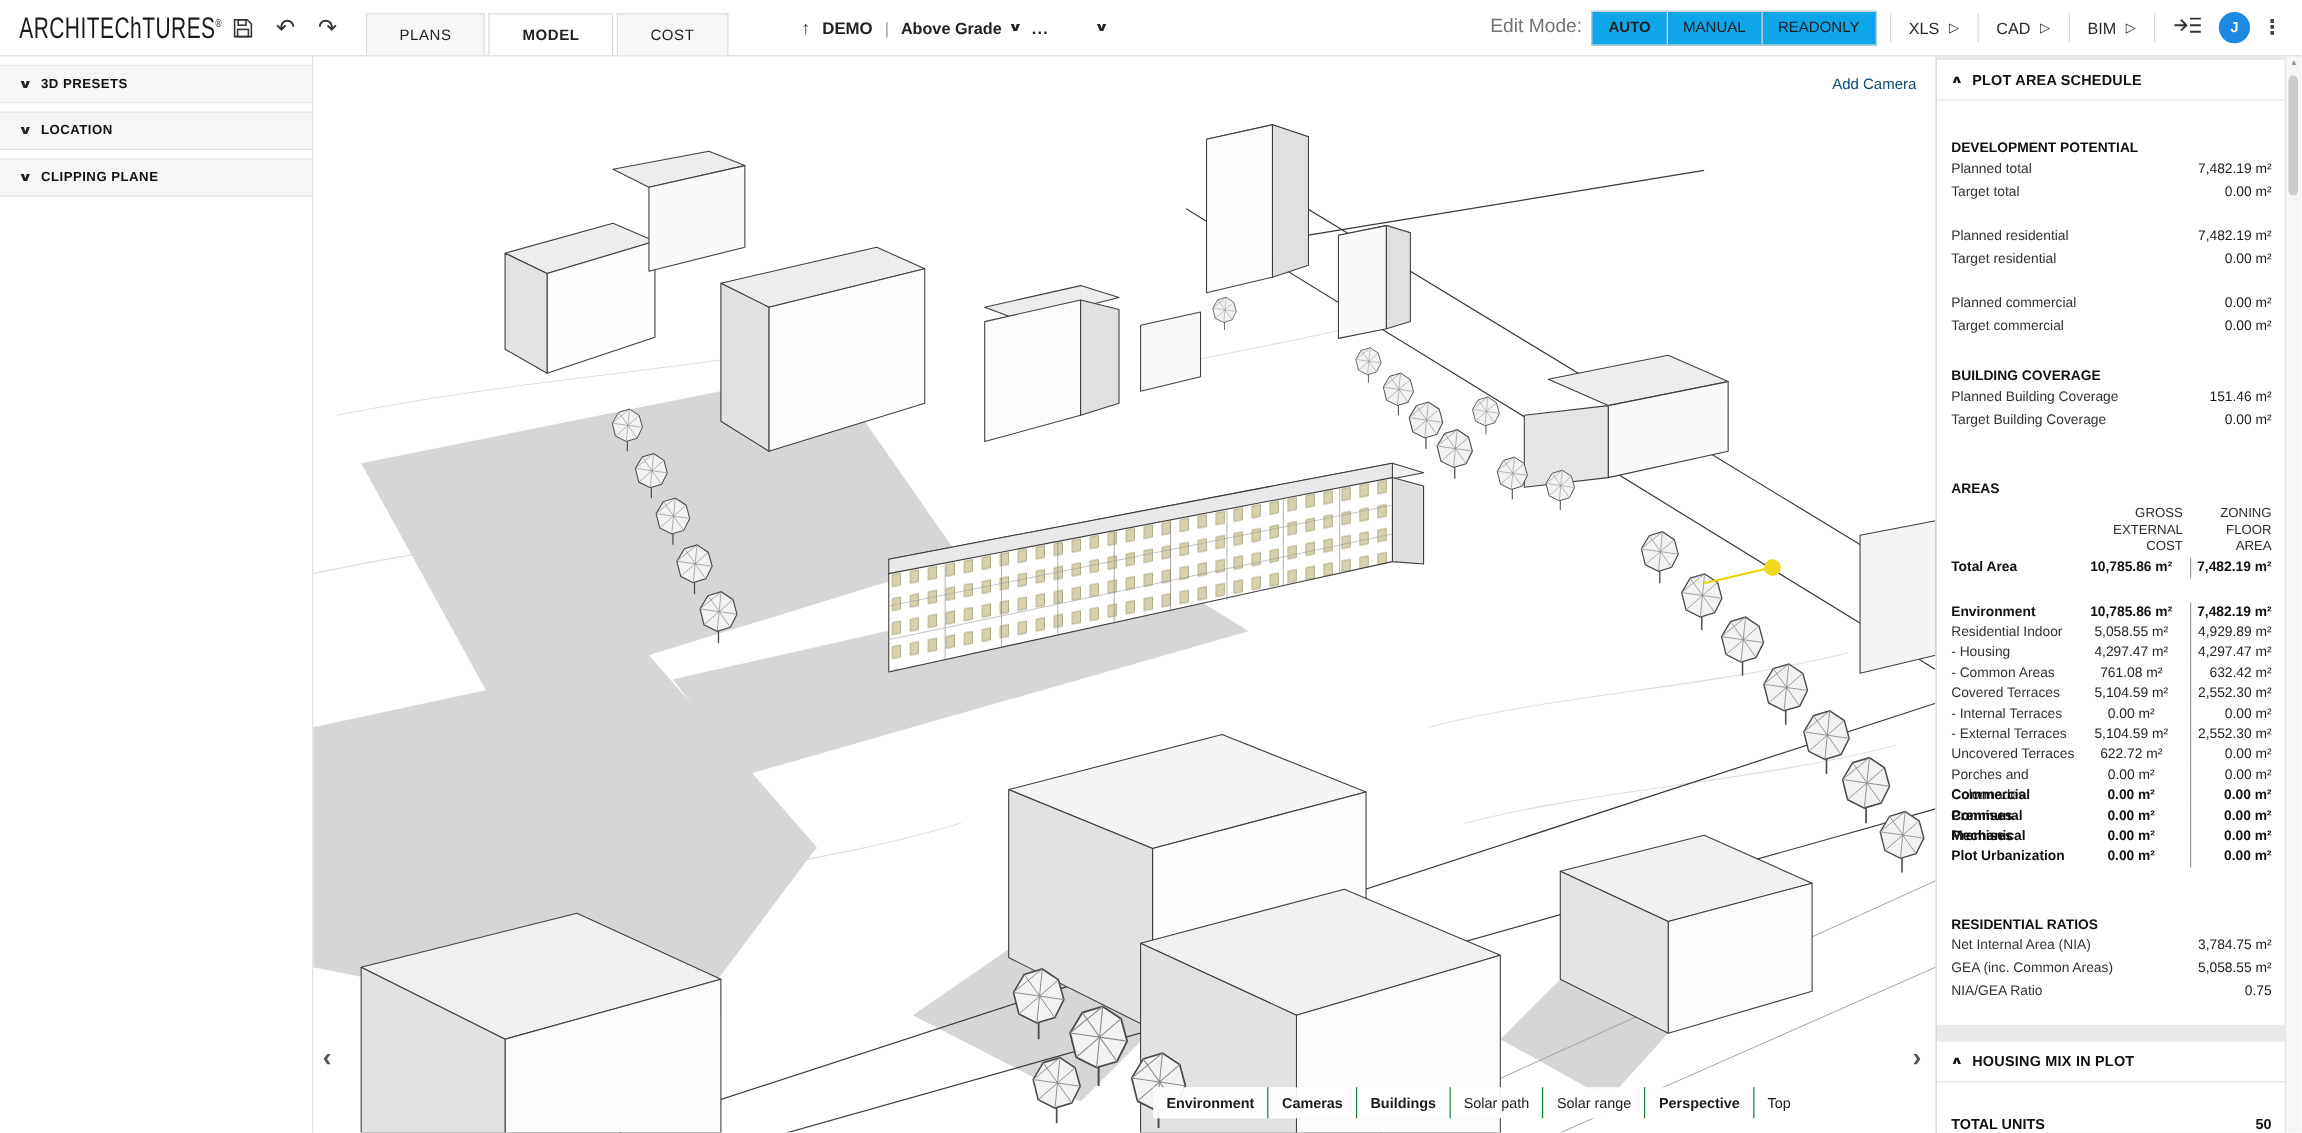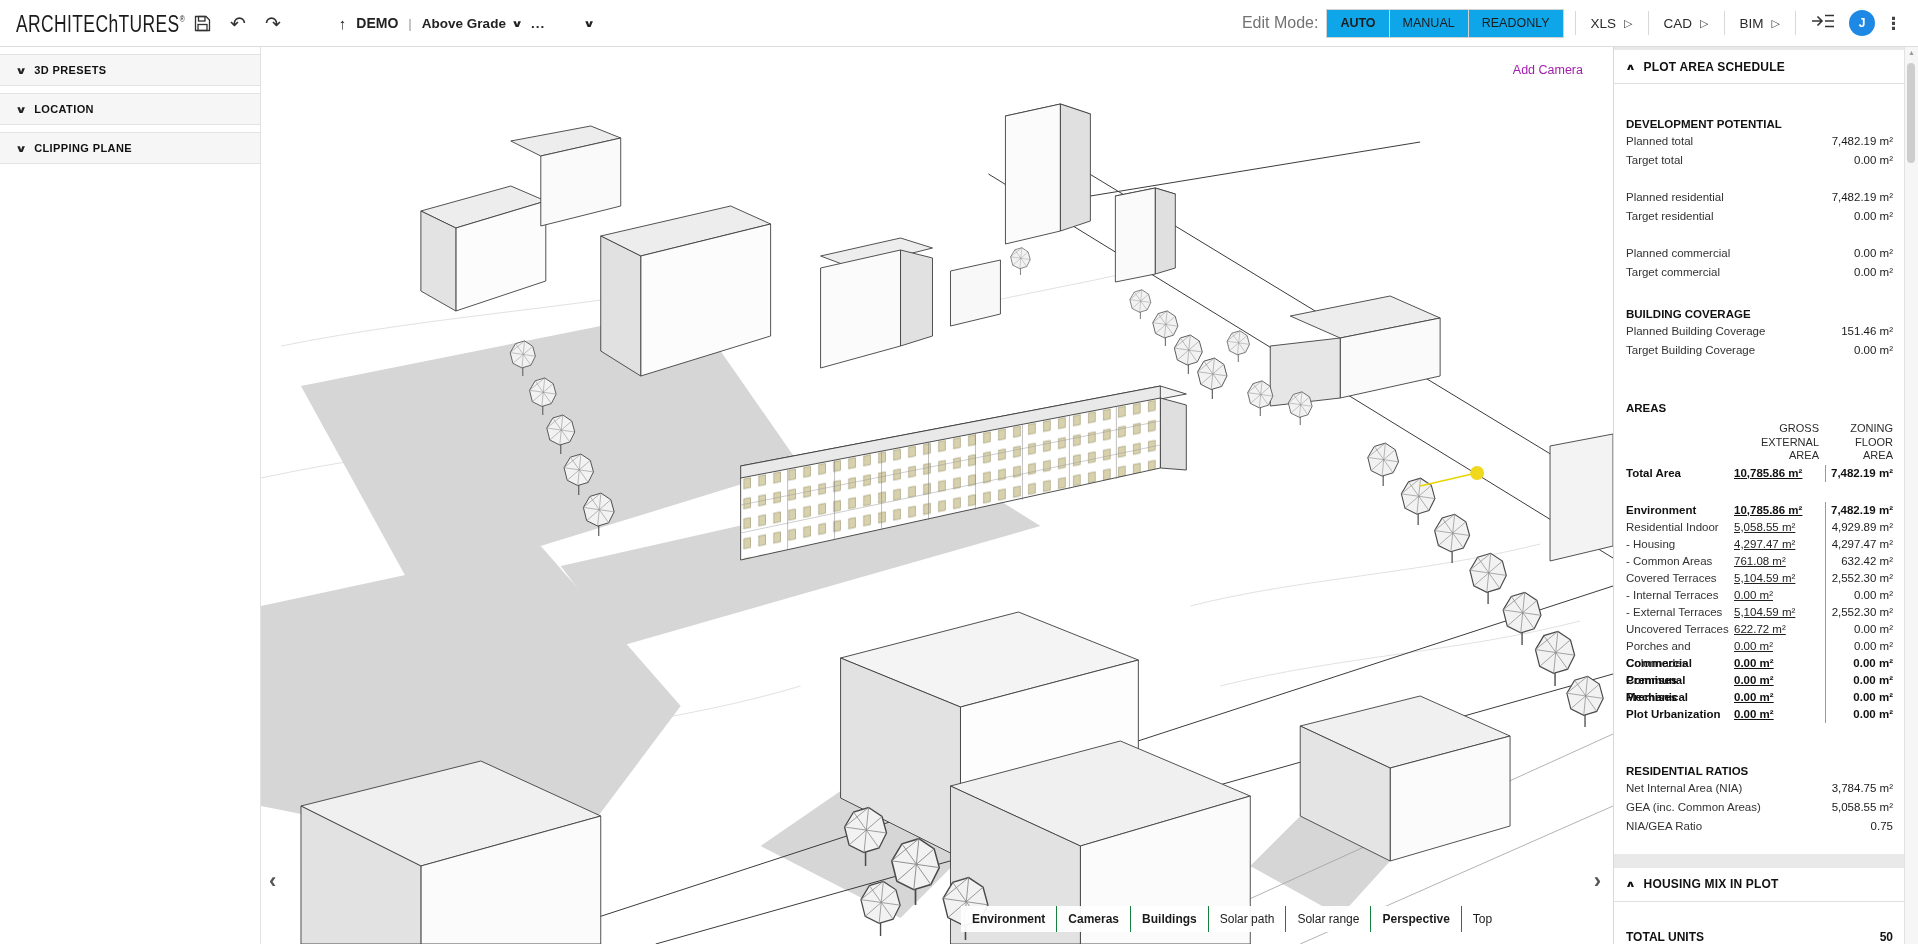--- a/index.html
+++ b/index.html
@@ -50,21 +50,21 @@
   .sbar{height:30px;background:#f6f6f6;border-top:1px solid #e3e3e3;border-bottom:1px solid #e3e3e3;
         display:flex;align-items:center;margin-bottom:7px;cursor:pointer;}
   .sbar:first-child{margin-top:8px;}
   .sbar .chev{margin:0 9px 0 17px;font-size:10px;}
   .sbar .slabel{font-size:11px;font-weight:700;letter-spacing:.4px;color:#111;}
 
   
   .canvas{position:absolute;left:260px;top:46px;right:305px;bottom:0;background:#fff;
           overflow:hidden;border-left:1px solid #e2e2e2;}
   .canvas svg{position:absolute;inset:0;}
-  .add-camera{position:absolute;top:17px;right:30px;font-size:12.5px;color:#a21caf;cursor:pointer;z-index:2;}
+  .add-camera{position:absolute;top:17px;right:16px;font-size:12.5px;color:#0c4a6e;cursor:pointer;z-index:2;}
   .cnav{position:absolute;bottom:52px;font-size:22px;font-weight:700;color:#555;cursor:pointer;z-index:2;line-height:1;}
   .cnav.prev{left:8px;}
   .cnav.next{right:12px;}
   .btabs{position:absolute;left:700px;bottom:12px;display:inline-flex;align-items:stretch;
          background:rgba(255,255,255,.93);height:26px;z-index:2;}
   .btab{display:flex;align-items:center;padding:0 11px;font-size:12px;color:#1b1b1b;cursor:pointer;
         border-left:1px solid #15803d;}
   .btab:first-child{border-left:none;}
   .btab.active{font-weight:700;}
 
@@ -85,21 +85,21 @@
   .mt40{margin-top:40px;}
   .mt26{margin-top:40px;}
   .ahead{display:flex;margin-top:6px;}
   .ahead .hspacer{flex:1;}
   .ahead .hcell{width:84px;text-align:right;font-size:11px;line-height:13.5px;color:#2c2c2c;
                 white-space:pre-line;}
   .ahead .hcell.z{width:64px;margin-left:7px;padding-left:3px;}
   .arow{display:flex;height:17px;line-height:17px;}
   .arow.first{margin-top:2px;}
   .arow .alabel{flex:1;color:#333;}
-  .arow .agross{width:84px;text-align:left;text-decoration:underline;}
+  .arow .agross{width:84px;text-align:center;}
   .arow .azoning{width:64px;text-align:right;border-left:1px solid #9a9a9a;margin-left:7px;padding-left:3px;}
   .arow.bold .alabel,.arow.bold .agross,.arow.bold .azoning{font-weight:700;color:#111;}
   .arow.gap-before{margin-top:20px;}
   .pcard.housing{padding-top:26px;}
   .trow{display:flex;justify-content:space-between;height:19px;line-height:19px;font-weight:700;
         font-size:12px;color:#111;}
 
   
   .vscroll{position:absolute;top:46px;right:0;width:13px;bottom:0;background:#f6f6f6;
            border-left:1px solid #e2e2e2;z-index:5;}
@@ -118,20 +118,25 @@
       <svg width="17" height="17" viewBox="0 0 17 17" fill="none" stroke="#333" stroke-width="1.3">
         <path d="M1.5 1.5 H12 L15.5 5 V15.5 H1.5 Z"></path>
         <rect x="4.5" y="1.5" width="6.5" height="4.5"></rect>
         <rect x="4" y="9.5" width="9" height="6"></rect>
       </svg>
     </span>
     <span class="tb-icon">↶</span>
     <span class="tb-icon">↷</span>
   </div>
 
+  <nav class="vtabs">
+    <div class="vtab">PLANS</div>
+    <div class="vtab active">MODEL</div>
+    <div class="vtab">COST</div>
+  </nav>
 
   <div class="proj">
     <span class="uparrow">↑</span>
     <span class="pname">DEMO</span>
     <span class="psep">|</span>
     <span class="grade">
       <span>Above Grade</span>
       <span class="chev">∨</span>
     </span>
     <span class="dots3">...</span>
@@ -380,21 +385,21 @@
       <span class="rvalue">151.46 m²</span>
     </div>
     <div class="row">
       <span class="rlabel">Target Building Coverage</span>
       <span class="rvalue">0.00 m²</span>
     </div>
 
     <div class="ptitle mt40">AREAS</div>
     <div class="ahead">
       <span class="hspacer"></span>
-      <span class="hcell">GROSS EXTERNAL AREA</span>
+      <span class="hcell">GROSS EXTERNAL COST</span>
       <span class="hcell z">ZONING FLOOR AREA</span>
     </div>
 
     <div class="arow bold first">
       <span class="alabel">Total Area</span>
       <span class="agross">10,785.86 m²</span>
       <span class="azoning">7,482.19 m²</span>
     </div>
     <div class="arow bold gap-before">
       <span class="alabel">Environment</span>

